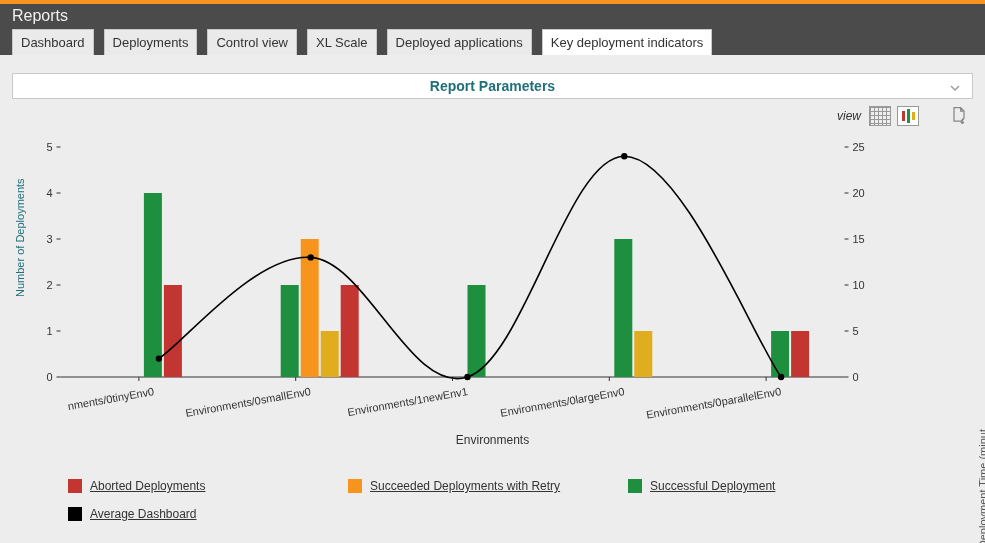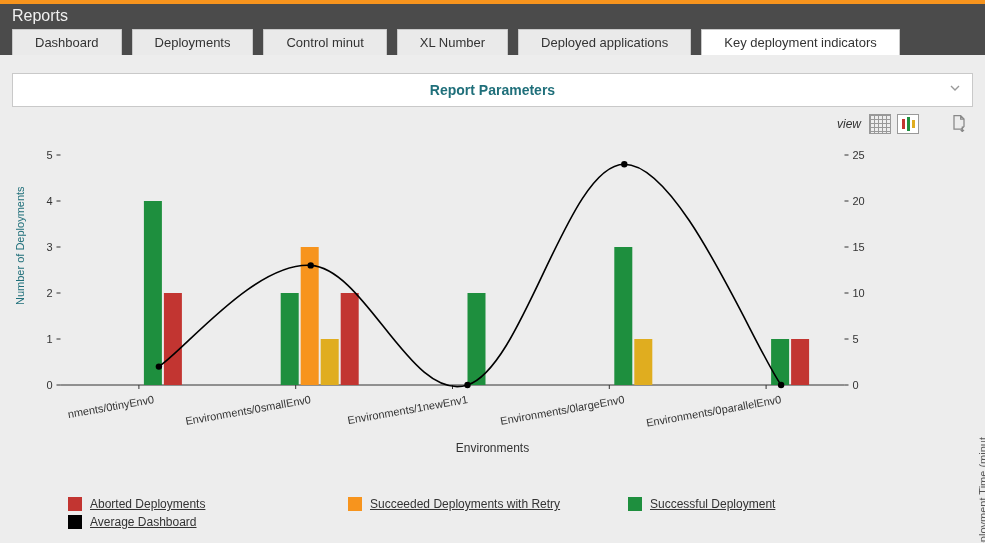--- a/index.html
+++ b/index.html
@@ -1,57 +1,57 @@
 <!DOCTYPE html>
 <html><head>
 <meta charset="utf-8">
 <style>
   * { box-sizing: border-box; margin: 0; padding: 0; font-family: Arial, Helvetica, sans-serif; }
   html, body { width: 985px; height: 543px; overflow: hidden; background: #fff; }
   .app { width: 985px; height: 543px; display: flex; flex-direction: column; }
   .top-strip { height: 4px; background: #f7941d; }
   .header-bar { background: #4b4b4b; color: #f0f0f0; padding: 3px 5px 0 12px; font-size: 16px; font-weight: 500; }
   .tabs-bar { background: #4b4b4b; padding: 4px 12px 0 12px; display: flex; gap: 10px; }
-  .tab { background: #eaeaea; border: 1px solid #c9c9c9; border-bottom: none; border-radius: 1px 1px 0 0; padding: 5px 22px; font-size: 13px; color: #333; cursor: pointer; }
+  .tab { background: #eaeaea; border: 1px solid #c9c9c9; border-bottom: none; border-radius: 1px 1px 0 0; padding: 5px 8px; font-size: 13px; color: #333; cursor: pointer; }
   .tab.active { background: #fff; }
   .content { flex: 1; background: #ededed; padding: 18px 12px 8px 12px; position: relative; }
-  .param-panel { background: #fff; border: 1px solid #c9c9c9; height: 34px; display: flex; align-items: center; justify-content: center; position: relative; }
+  .param-panel { background: #fff; border: 1px solid #c9c9c9; height: 26px; display: flex; align-items: center; justify-content: center; position: relative; }
   .param-panel .title { color: #1f6f7a; font-weight: bold; font-size: 14px; }
   .param-panel .chev { position: absolute; right: 4px; top: 0; width: 26px; height: 28px; display: flex; align-items: center; justify-content: center; cursor: pointer; color: #999; }
   .param-panel .chev svg { width: 16px; height: 16px; }
   .view-row { display: flex; justify-content: flex-end; align-items: center; gap: 6px; padding: 6px 2px 0 2px; font-size: 12px; color: #333; font-style: italic; }
   .view-label { margin-right: 2px; }
   .view-btn { border: 1px solid #999; width: 22px; height: 20px; background: #fff; display: inline-flex; align-items: center; justify-content: center; cursor: pointer; }
   .view-btn.grid-view { background-image: repeating-linear-gradient(#999 0 1px, transparent 1px 4px), repeating-linear-gradient(90deg, #999 0 1px, transparent 1px 4px); background-color: #eee; }
   .view-btn .mini-bar { display: inline-block; width: 3px; margin: 0 1px; vertical-align: bottom; }
   .export-btn { width: 24px; height: 22px; margin-left: 22px; display: inline-flex; align-items: center; justify-content: center; cursor: pointer; color: #888; }
   .export-btn svg { width: 20px; height: 20px; }
   .chart-box { position: relative; height: 400px; margin-top: 0; }
   .chart-svg { width: 100%; height: 100%; }
   .y-label-left { position: absolute; left: 2px; top: 170px; transform: rotate(-90deg); transform-origin: left top; font-size: 11px; color: #1f6f7a; }
   .y-label-right { position: absolute; right: -4px; top: 302px; transform: rotate(-90deg); transform-origin: right top; font-size: 11px; color: #555; }
   .x-label { position: absolute; bottom: 80px; left: 0; right: 0; text-align: center; font-size: 12px; color: #333; }
   .tick-text { font-size: 11px; fill: #333; }
   .cat-text { font-size: 11px; fill: #333; }
-  .legend { position: absolute; bottom: 6px; left: 56px; right: 40px; display: grid; grid-template-columns: 280px 280px 200px; row-gap: 4px; font-size: 12px; }
+  .legend { position: absolute; bottom: 6px; left: 56px; right: 40px; display: grid; grid-template-columns: 280px 280px 200px; row-gap: 14px; font-size: 12px; }
   .legend-item { display: flex; align-items: center; gap: 8px; }
   .legend-swatch { width: 14px; height: 14px; }
   .legend-label { text-decoration: underline; color: #333; cursor: pointer; }
 </style>
 </head>
 <body>
 
 <div class="app">
   <div class="top-strip"></div>
   <div class="header-bar">Reports</div>
   <div class="tabs-bar">
     <div class="tab">Dashboard</div>
     <div class="tab">Deployments</div>
-    <div class="tab">Control minut</div>
-    <div class="tab">XL Number</div>
+    <div class="tab">Control view</div>
+    <div class="tab">XL Scale</div>
     <div class="tab">Deployed applications</div>
     <div class="tab active">Key deployment indicators</div>
   </div>
   <div class="content">
     <div class="param-panel">
       <span class="title">Report Parameters</span>
       <span class="chev">
         <svg viewBox="0 0 24 24">
             <path d="M6 9l6 6 6-6" fill="none" stroke="currentColor" stroke-width="2"></path>
           </svg>

